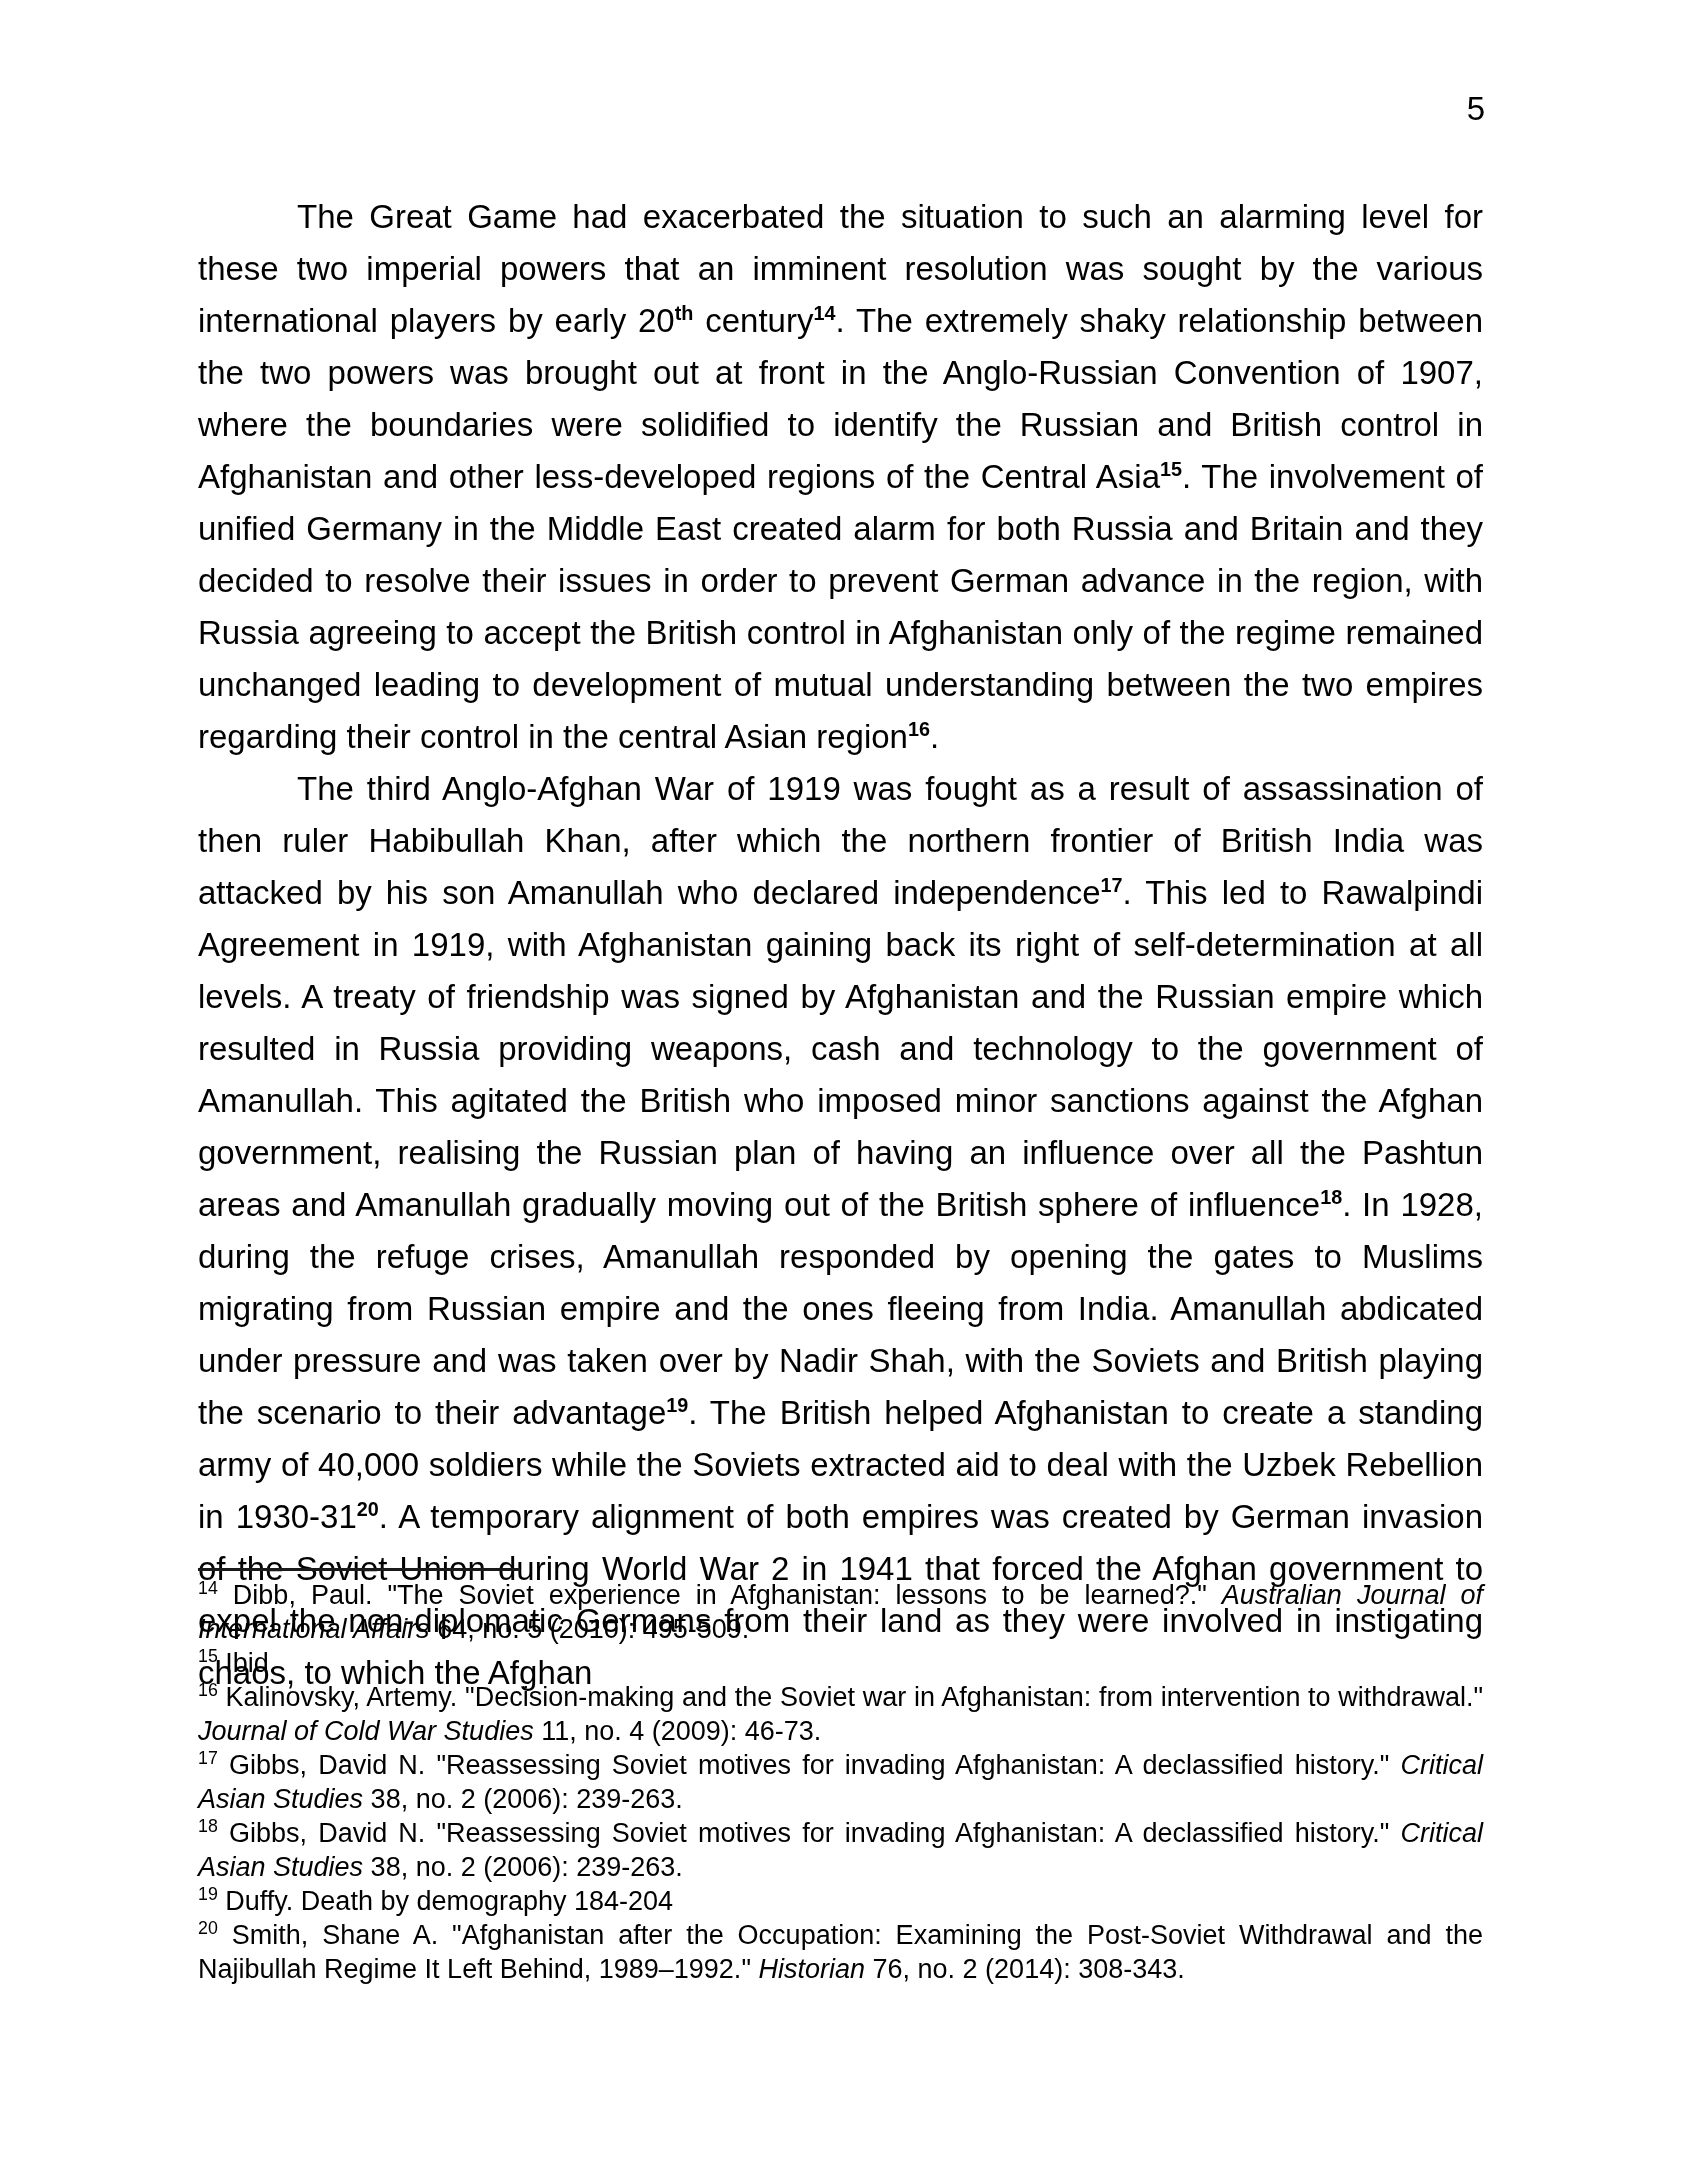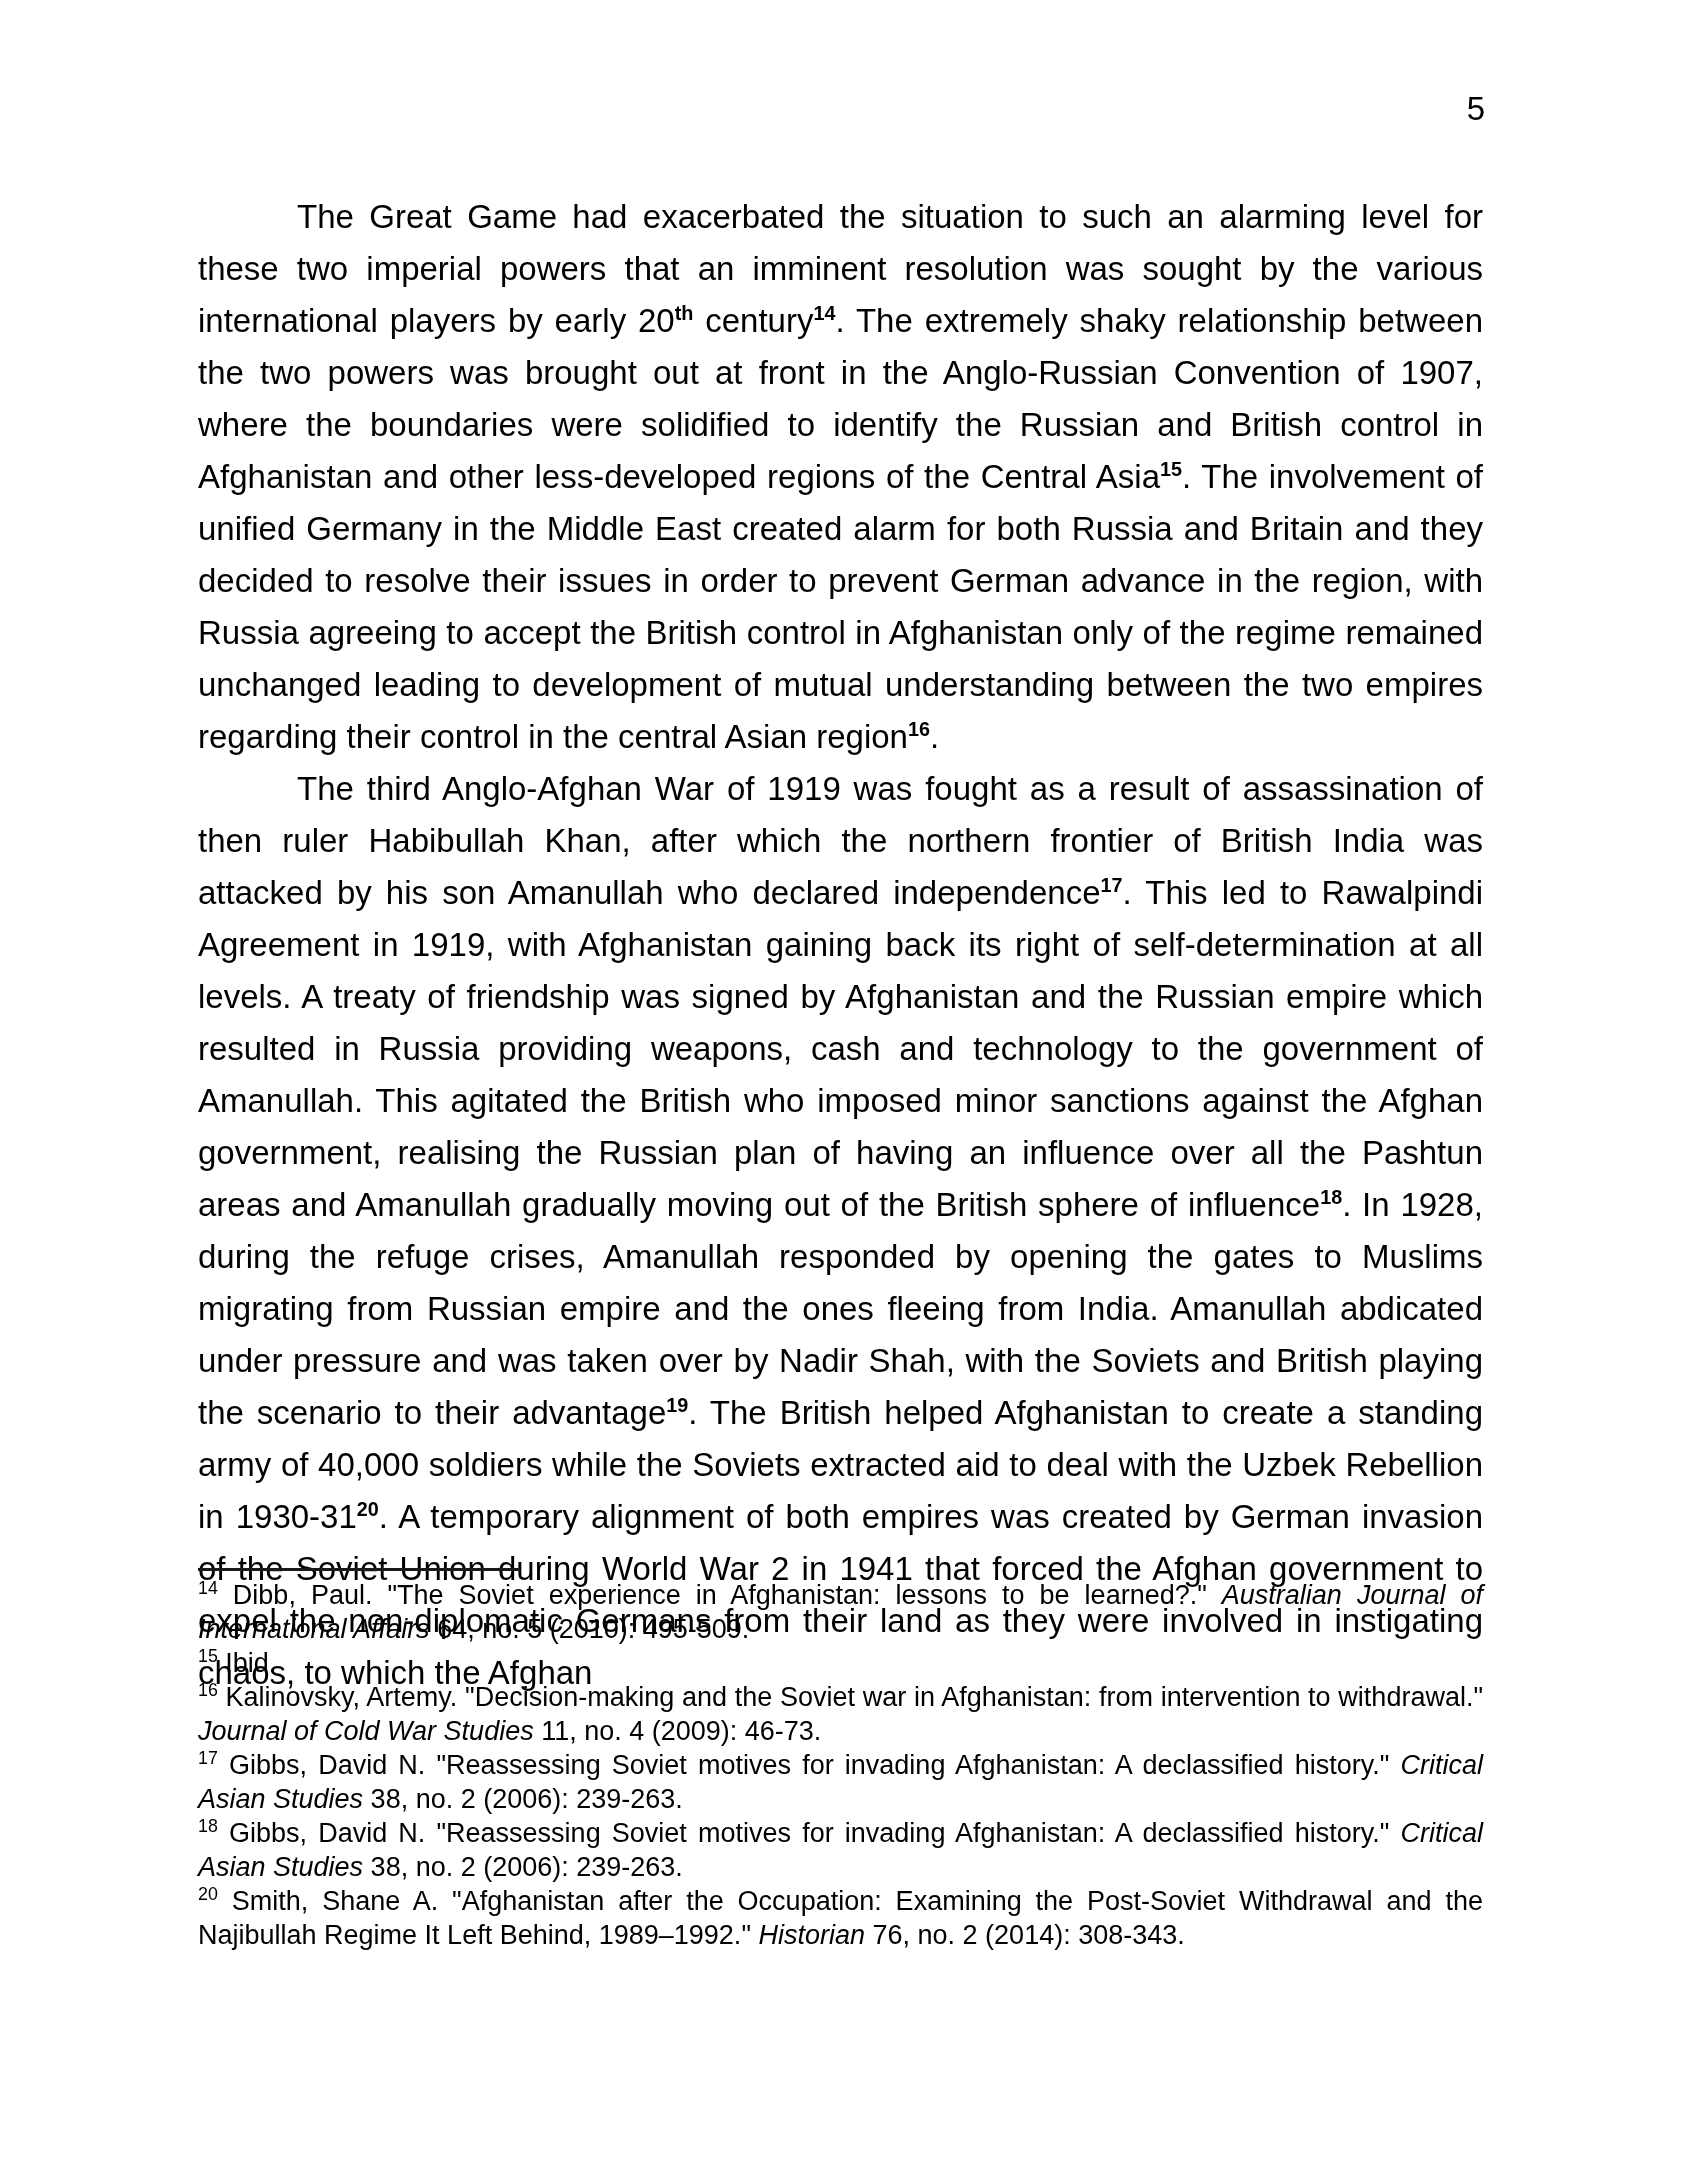--- a/index.html
+++ b/index.html
@@ -85,16 +85,17 @@
       <p class="para">The Great Game had exacerbated the situation to such an alarming level for these two imperial powers that an imminent resolution was sought by the various international players by early 20<sup>th</sup> century<sup>14</sup>. The extremely shaky relationship between the two powers was brought out at front in the Anglo-Russian Convention of 1907, where the boundaries were solidified to identify the Russian and British control in Afghanistan and other less-developed regions of the Central Asia<sup>15</sup>. The involvement of unified Germany in the Middle East created alarm for both Russia and Britain and they decided to resolve their issues in order to prevent German advance in the region, with Russia agreeing to accept the British control in Afghanistan only of the regime remained unchanged leading to development of mutual understanding between the two empires regarding their control in the central Asian region<sup>16</sup>.</p>
       <p class="para">The third Anglo-Afghan War of 1919 was fought as a result of assassination of then ruler Habibullah Khan, after which the northern frontier of British India was attacked by his son Amanullah who declared independence<sup>17</sup>. This led to Rawalpindi Agreement in 1919, with Afghanistan gaining back its right of self-determination at all levels.  A treaty of friendship was signed by Afghanistan and the Russian empire which resulted in Russia providing weapons, cash and technology to the government of Amanullah. This agitated the British who imposed minor sanctions against the Afghan government, realising the Russian plan of having an influence over all the Pashtun areas and Amanullah gradually moving out of the British sphere of influence<sup>18</sup>. In 1928, during the refuge crises, Amanullah responded by opening the gates to Muslims migrating from Russian empire and the ones fleeing from India. Amanullah abdicated under pressure and was taken over by Nadir Shah, with the Soviets and British playing the scenario to their advantage<sup>19</sup>. The British helped Afghanistan to create a standing army of 40,000 soldiers while the Soviets extracted aid to deal with the Uzbek Rebellion in 1930-31<sup>20</sup>. A temporary alignment of both empires was created by German invasion of the Soviet Union during World War 2 in 1941 that forced the Afghan government to expel the non-diplomatic Germans from their land as they were involved in instigating chaos, to which the Afghan</p>
     </div>
   <div class="footnote-sep"></div>
   <div class="footnotes" id="footnotes">
       <div class="footnote"><sup>14</sup> Dibb, Paul. "The Soviet experience in Afghanistan: lessons to be learned?." <i>Australian Journal of International Affairs</i> 64, no. 5 (2010): 495-509.</div>
       <div class="footnote"><sup>15</sup> Ibid.</div>
       <div class="footnote"><sup>16</sup> Kalinovsky, Artemy. "Decision-making and the Soviet war in Afghanistan: from intervention to withdrawal." <i>Journal of Cold War Studies</i> 11, no. 4 (2009): 46-73.</div>
       <div class="footnote"><sup>17</sup> Gibbs, David N. "Reassessing Soviet motives for invading Afghanistan: A declassified history." <i>Critical Asian Studies</i> 38, no. 2 (2006): 239-263.</div>
       <div class="footnote"><sup>18</sup> Gibbs, David N. "Reassessing Soviet motives for invading Afghanistan: A declassified history." <i>Critical Asian Studies</i> 38, no. 2 (2006): 239-263.</div>
+      <div class="footnote"><sup>19</sup> Duffy. Death by demography 184-204</div>
       <div class="footnote"><sup>20</sup> Smith, Shane A. "Afghanistan after the Occupation: Examining the Post-Soviet Withdrawal and the Najibullah Regime It Left Behind, 1989–1992." <i>Historian</i> 76, no. 2 (2014): 308-343.</div>
     </div>
 </div>
 
 
 </body></html>

